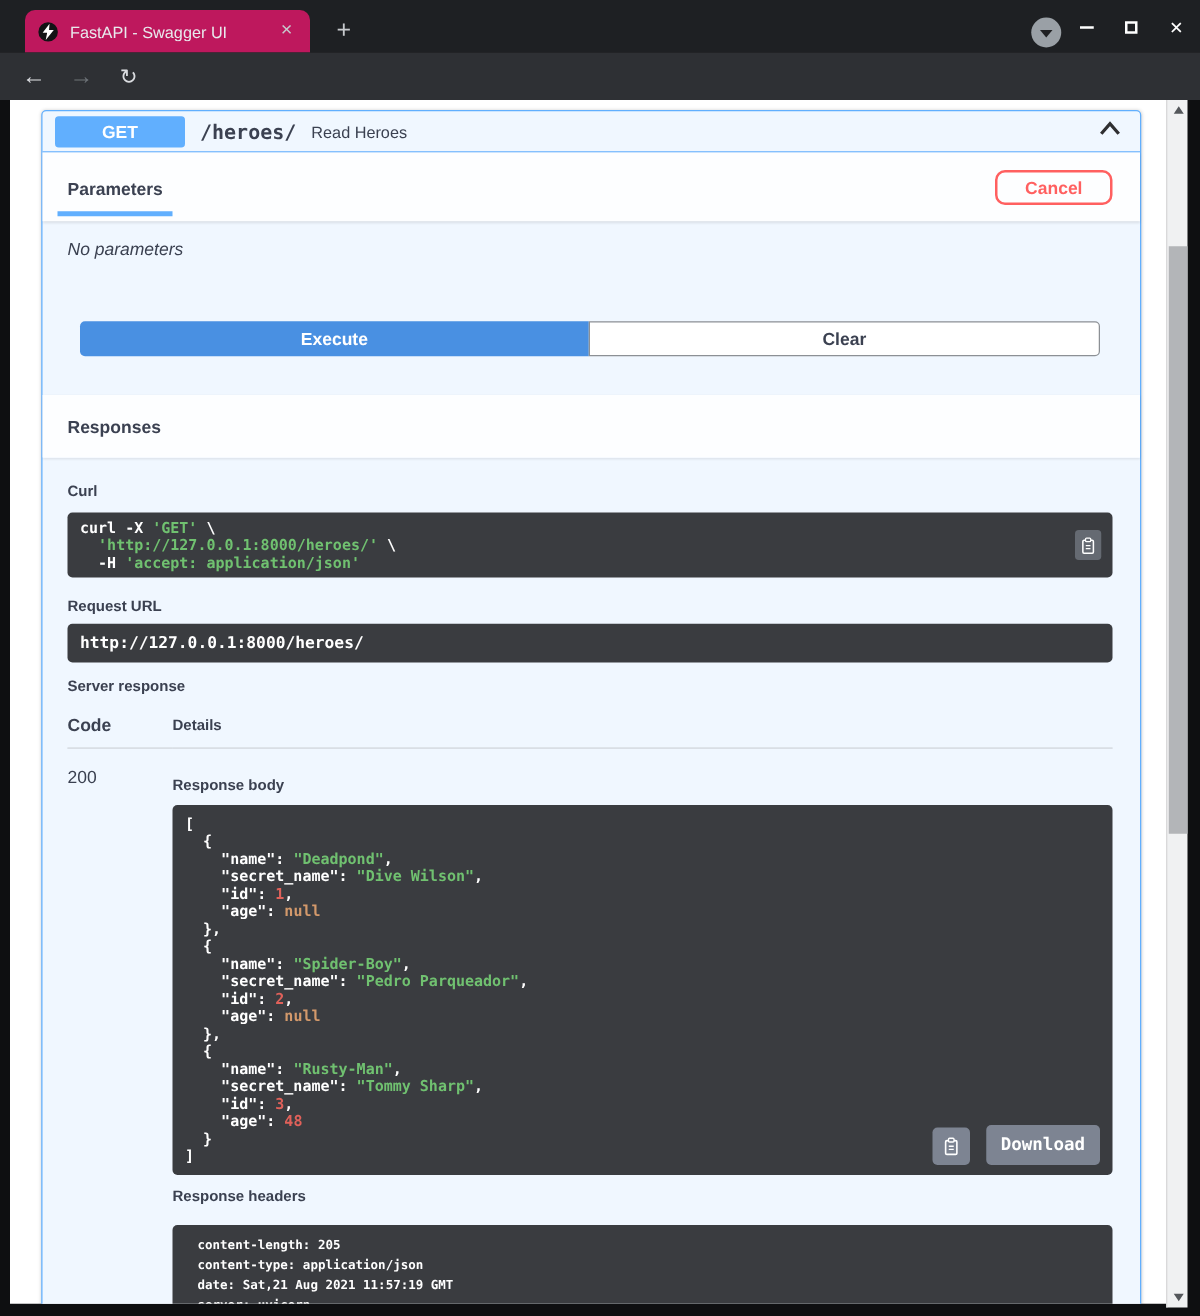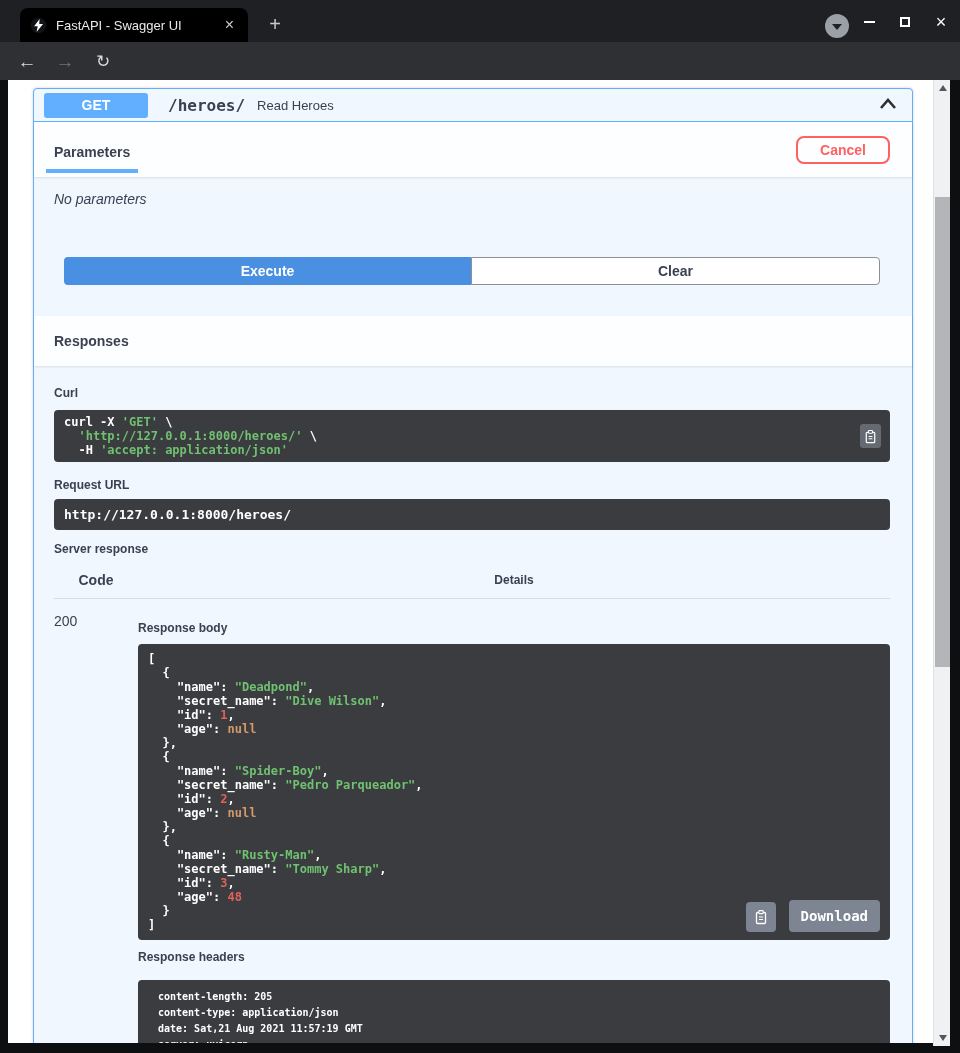--- a/index.html
+++ b/index.html
@@ -1,21 +1,21 @@
 <!DOCTYPE html>
 <html style="--method-get: #61affe; --execute: #4990e2; --cancel: #ff6060; --code-background: #3a3c40; --string-token: #70c170; --number-token: #e0615a; --null-token: #d3996b; --download-button: #7d8492;"><head>
 <meta charset="utf-8">
 <style>
   * { margin:0; padding:0; box-sizing:border-box; }
   html,body { width:960px; height:1053px; }
   body { position:relative; background:#0e0f11; font-family:"Liberation Sans", sans-serif; overflow:hidden; }
 
   
   .tabbar { position:absolute; left:0; top:0; width:960px; height:42px; background:#1e2023; }
-  .tab { position:absolute; left:20px; top:8px; width:228px; height:34px; background:#000000;
+  .tab { position:absolute; left:20px; top:8px; width:228px; height:34px; background:#be185d;
          border-radius:8px 8px 0 0; display:flex; align-items:center; padding:0 10px; }
   .favicon { width:17px; height:17px; margin-right:9px; flex:none; }
   .tab-title { color:#e8eaed; font-size:13px; white-space:nowrap; overflow:hidden; flex:1; }
   .tab-close { color:#c7cacd; font-size:16px; line-height:16px; padding:0 4px; cursor:default; }
   .newtab { position:absolute; left:262px; top:12px; color:#c7cacd; font-size:20px; width:26px; height:26px;
             text-align:center; line-height:24px; border-radius:50%; }
   .tab-search { position:absolute; left:825px; top:14px; width:24px; height:24px; border-radius:50%;
                 background:#9aa0a6; display:grid; place-items:center; }
   .tab-search .tri { width:0; height:0; border-left:5px solid transparent; border-right:5px solid transparent;
                      border-top:6px solid #202124; margin-top:2px; }
@@ -50,21 +50,21 @@
 
   
   .page { position:absolute; left:8px; top:80px; width:925px; height:963px; background:#ffffff; overflow:hidden; }
 
   .opblock { margin:8px 0 0 25px; width:880px; background:#f0f7ff; border:1px solid var(--method-get,#61affe);
              border-radius:4px; box-shadow:0 0 3px rgba(0,0,0,.19); }
   .opblock-header { height:33px; display:flex; align-items:center; padding:0 10px;
                     border-bottom:1px solid var(--method-get,#61affe); cursor:pointer; }
   .method { background:var(--method-get,#61affe); color:#fff; font-weight:bold; font-size:14px; width:104px;
             height:25px; line-height:25px; text-align:center; border-radius:3px; flex:none; }
-  .path { font-family:"DejaVu Sans Mono", monospace; font-size:16px; font-weight:bold; color:#3b4151; margin-left:20px; }
+  .path { font-family:"DejaVu Sans Mono", monospace; font-size:16px; font-weight:bold; color:#3b4151; margin-left:12px; }
   .summary { font-size:13px; color:#3b4151; margin-left:12px; flex:1; }
   .chevron { flex:none; margin-right:4px; }
 
   .sec-header { background:rgba(255,255,255,.85); box-shadow:0 1px 2px rgba(0,0,0,.1);
                 display:flex; align-items:center; justify-content:space-between; padding:0 22px 0 12px; }
   .sec-header.params { height:55px; }
   .sec-header.resp { height:50px; padding-left:20px; }
   .tab-item { padding:16px 8px 0; border-bottom:4px solid var(--method-get,#61affe); height:46px; }
   .sec-title { font-size:14px; font-weight:bold; color:#3b4151; }
   .btn-cancel { background:transparent; border:2px solid var(--cancel,#ff6060); color:var(--cancel,#ff6060);
@@ -83,21 +83,21 @@
   .code-block { background:var(--code-background,#3a3c40); border-radius:4px; color:#fff;
                 font-family:"DejaVu Sans Mono", monospace; font-weight:bold; position:relative; }
   pre { font-family:inherit; }
   .curl-block { margin-top:10px; padding:5px 40px 5px 10px; font-size:12px; line-height:14px; }
   .copy-mini { position:absolute; right:9px; top:50%; transform:translateY(-50%); width:21px; height:24px;
                background:#656a72; border-radius:3px; display:grid; place-items:center; }
   .requrl-lbl { margin-top:16px; }
   .requrl-block { margin-top:7px; padding:9px 10px; font-size:13px; line-height:13px; }
   .srvresp-lbl { margin-top:12px; }
   table.resp-table { width:100%; border-collapse:collapse; margin-top:8px; }
-  .resp-table th { text-align:center; color:#3b4151; padding:8px 0 10px; border-bottom:1px solid #d8dde3; }
+  .resp-table th { text-align:left; color:#3b4151; padding:8px 0 10px; border-bottom:1px solid #d8dde3; }
   th.th-code { width:84px; font-size:14px; }
   th.th-details { font-size:12px; }
   .resp-table td { vertical-align:top; padding-top:14px; }
   .td-code { font-size:14px; color:#3b4151; }
   .rb-lbl { margin-top:8px; }
   .body-block { margin-top:9px; padding:8px 10px; font-size:12px; line-height:14px; }
   .tok-string { color:var(--string-token,#70c170); }
   .tok-number { color:var(--number-token,#e0615a); }
   .tok-null   { color:var(--null-token,#d3996b); }
   .tok-plain  { color:#ffffff; }

